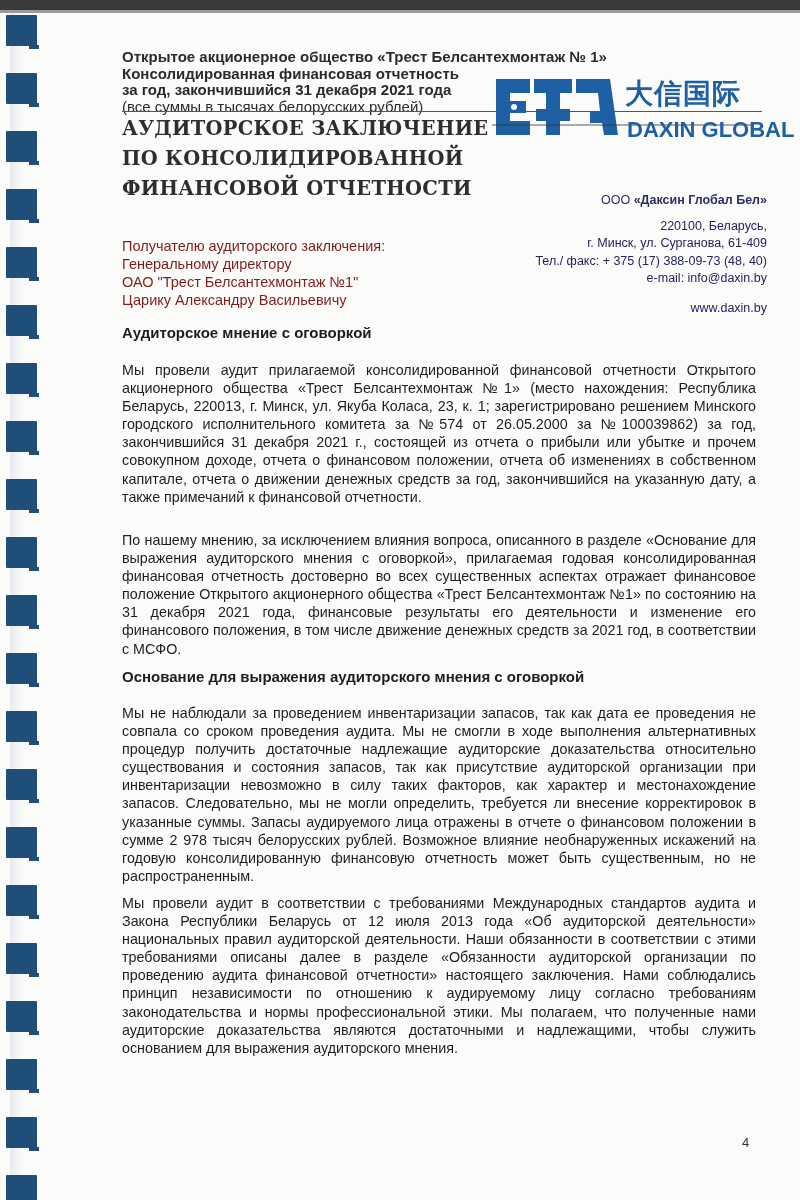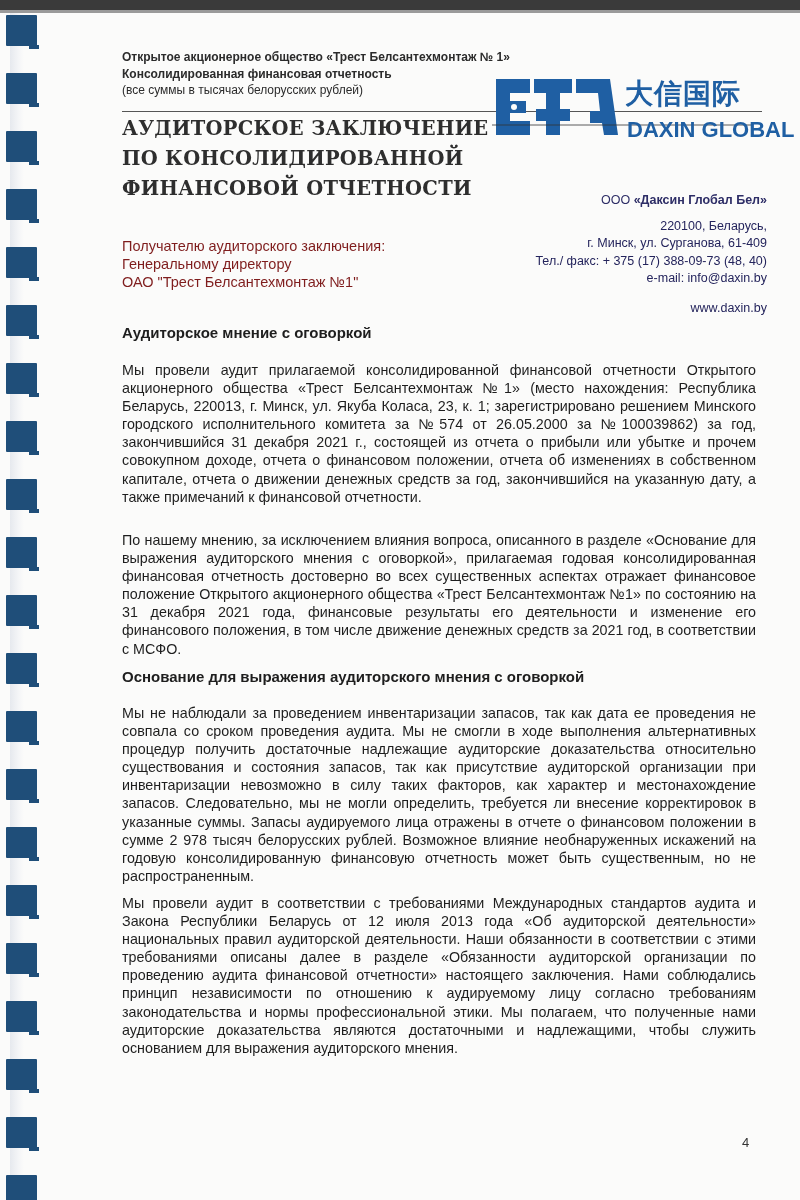--- a/index.html
+++ b/index.html
@@ -10,21 +10,21 @@
     color: #1d1d1d;
   }
   .topbar { position: absolute; left: 0; top: 0; width: 800px; height: 10px; background: #3a3a3a; }
   .topbar2 { position: absolute; left: 0; top: 10px; width: 800px; height: 3px; background: #9a9a9a; }
   .binding { position: absolute; left: 0; top: 13px; width: 44px; height: 1187px; }
   .binding-shade { position: absolute; left: 10px; top: 13px; width: 14px; height: 1187px;
     background: linear-gradient(90deg, #e6e9ee, #f4f5f7 60%, #fbfbfa); }
   .tab { position: absolute; left: 6px; width: 31px; height: 31px; background: #1f4e79; border-radius: 1px; }
   .tab::after { content: ""; position: absolute; right: -2px; bottom: -3px; width: 10px; height: 4px; background: #1f4e79; }
 
-  .company { position: absolute; left: 122px; top: 49px; font-size: 12px; line-height: 16.5px; font-weight: bold; color: #2b2b2b; }
+  .company { position: absolute; left: 122px; top: 49px; font-size: 15px; line-height: 16.5px; font-weight: bold; color: #2b2b2b; }
   .company .note { font-weight: normal; }
   .hr { position: absolute; left: 122px; top: 111px; width: 640px; height: 1px; background: #555; }
 
   .logo { position: absolute; left: 492px; top: 73px; width: 260px; height: 70px; }
   .logo-cn { position: absolute; left: 625px; top: 75px; font-size: 28px; font-weight: bold; color: #1f5fa3; letter-spacing: 1px; font-family: "DejaVu Sans", sans-serif; }
   .logo-en { position: absolute; left: 627px; top: 117px; font-size: 22px; font-weight: bold; color: #1f5fa3; font-family: "Liberation Sans", sans-serif; }
 
   .title { position: absolute; left: 122px; top: 114px; font-family: "DejaVu Serif", serif; font-weight: bold; font-size: 19.5px; line-height: 30px; color: #2e2e2e; letter-spacing: 0.3px; }
 
   .firm { position: absolute; right: 33px; top: 192px; text-align: right; font-size: 12.5px; line-height: 17.6px; color: #24245c; }
@@ -65,20 +65,21 @@
     <div class="tab" style="top: 930px;"></div>
     <div class="tab" style="top: 988px;"></div>
     <div class="tab" style="top: 1046px;"></div>
     <div class="tab" style="top: 1104px;"></div>
     <div class="tab" style="top: 1162px;"></div>
   </div>
 
 <div class="company">
   <div>Открытое акционерное общество «Трест Белсантехмонтаж № 1»</div>
   <div>Консолидированная финансовая отчетность</div>
+  <div>за год, закончившийся 31 декабря 2021 года</div>
   <div class="note">(все суммы в тысячах белорусских рублей)</div>
 </div>
 <div class="hr"></div>
 
 <svg class="logo" viewBox="0 0 260 70">
   <g fill="#1f5fa3">
     <path d="M4 6 h34 v14 h-20 v8 h16 v12 h-16 v8 h20 v14 h-34 z"></path>
     <circle cx="22" cy="34" r="3" fill="#fbfbfa"></circle>
     <path d="M42 6 h38 v14 h-12 v16 h10 v12 h-10 v14 h-14 v-14 h-10 v-12 h10 v-16 h-12 z"></path>
     <path d="M84 6 h34 l8 56 h-14 l-2 -12 h-12 v-12 h10 l-2 -18 h-22 z"></path>
@@ -100,20 +101,21 @@
   <div>г. Минск, ул. Сурганова, 61-409</div>
   <div>Тел./ факс: + 375 (17) 388-09-73 (48, 40)</div>
   <div>e-mail: info@daxin.by</div>
   <div class="web">www.daxin.by</div>
 </div>
 
 <div class="recipient">
   <div>Получателю аудиторского заключения:</div>
   <div>Генеральному директору</div>
   <div>ОАО "Трест Белсантехмонтаж №1"</div>
+  <div>Царику Александру Васильевичу</div>
 </div>
 
 <div class="h" style="top:324px;">Аудиторское мнение с оговоркой</div>
 <div class="p" style="top:361px;">Мы провели аудит прилагаемой консолидированной финансовой отчетности Открытого акционерного общества «Трест Белсантехмонтаж №1» (место нахождения: Республика Беларусь, 220013, г. Минск, ул. Якуба Коласа, 23, к. 1; зарегистрировано решением Минского городского исполнительного комитета за №574 от 26.05.2000 за №100039862) за год, закончившийся 31 декабря 2021 г., состоящей из отчета о прибыли или убытке и прочем совокупном доходе, отчета о финансовом положении, отчета об изменениях в собственном капитале, отчета о движении денежных средств за год, закончившийся на указанную дату, а также примечаний к финансовой отчетности.</div>
 <div class="p" style="top:531px;">По нашему мнению, за исключением влияния вопроса, описанного в разделе «Основание для выражения аудиторского мнения с оговоркой», прилагаемая годовая консолидированная финансовая отчетность достоверно во всех существенных аспектах отражает финансовое положение Открытого акционерного общества «Трест Белсантехмонтаж №1» по состоянию на 31 декабря 2021 года, финансовые результаты его деятельности и изменение его финансового положения, в том числе движение денежных средств за 2021 год, в соответствии с МСФО.</div>
 
 <div class="h" style="top:668px;">Основание для выражения аудиторского мнения с оговоркой</div>
 <div class="p" style="top:704px;">Мы не наблюдали за проведением инвентаризации запасов, так как дата ее проведения не совпала со сроком проведения аудита. Мы не смогли в ходе выполнения альтернативных процедур получить достаточные надлежащие аудиторские доказательства относительно существования и состояния запасов, так как присутствие аудиторской организации при инвентаризации невозможно в силу таких факторов, как характер и местонахождение запасов. Следовательно, мы не могли определить, требуется ли внесение корректировок в указанные суммы. Запасы аудируемого лица отражены в отчете о финансовом положении в сумме 2 978 тысяч белорусских рублей. Возможное влияние необнаруженных искажений на годовую консолидированную финансовую отчетность может быть существенным, но не распространенным.</div>
 <div class="p" style="top:894px;">Мы провели аудит в соответствии с требованиями Международных стандартов аудита и Закона Республики Беларусь от 12 июля 2013 года «Об аудиторской деятельности» национальных правил аудиторской деятельности. Наши обязанности в соответствии с этими требованиями описаны далее в разделе «Обязанности аудиторской организации по проведению аудита финансовой отчетности» настоящего заключения. Нами соблюдались принцип независимости по отношению к аудируемому лицу согласно требованиям законодательства и нормы профессиональной этики. Мы полагаем, что полученные нами аудиторские доказательства являются достаточными и надлежащими, чтобы служить основанием для выражения аудиторского мнения.</div>
 

